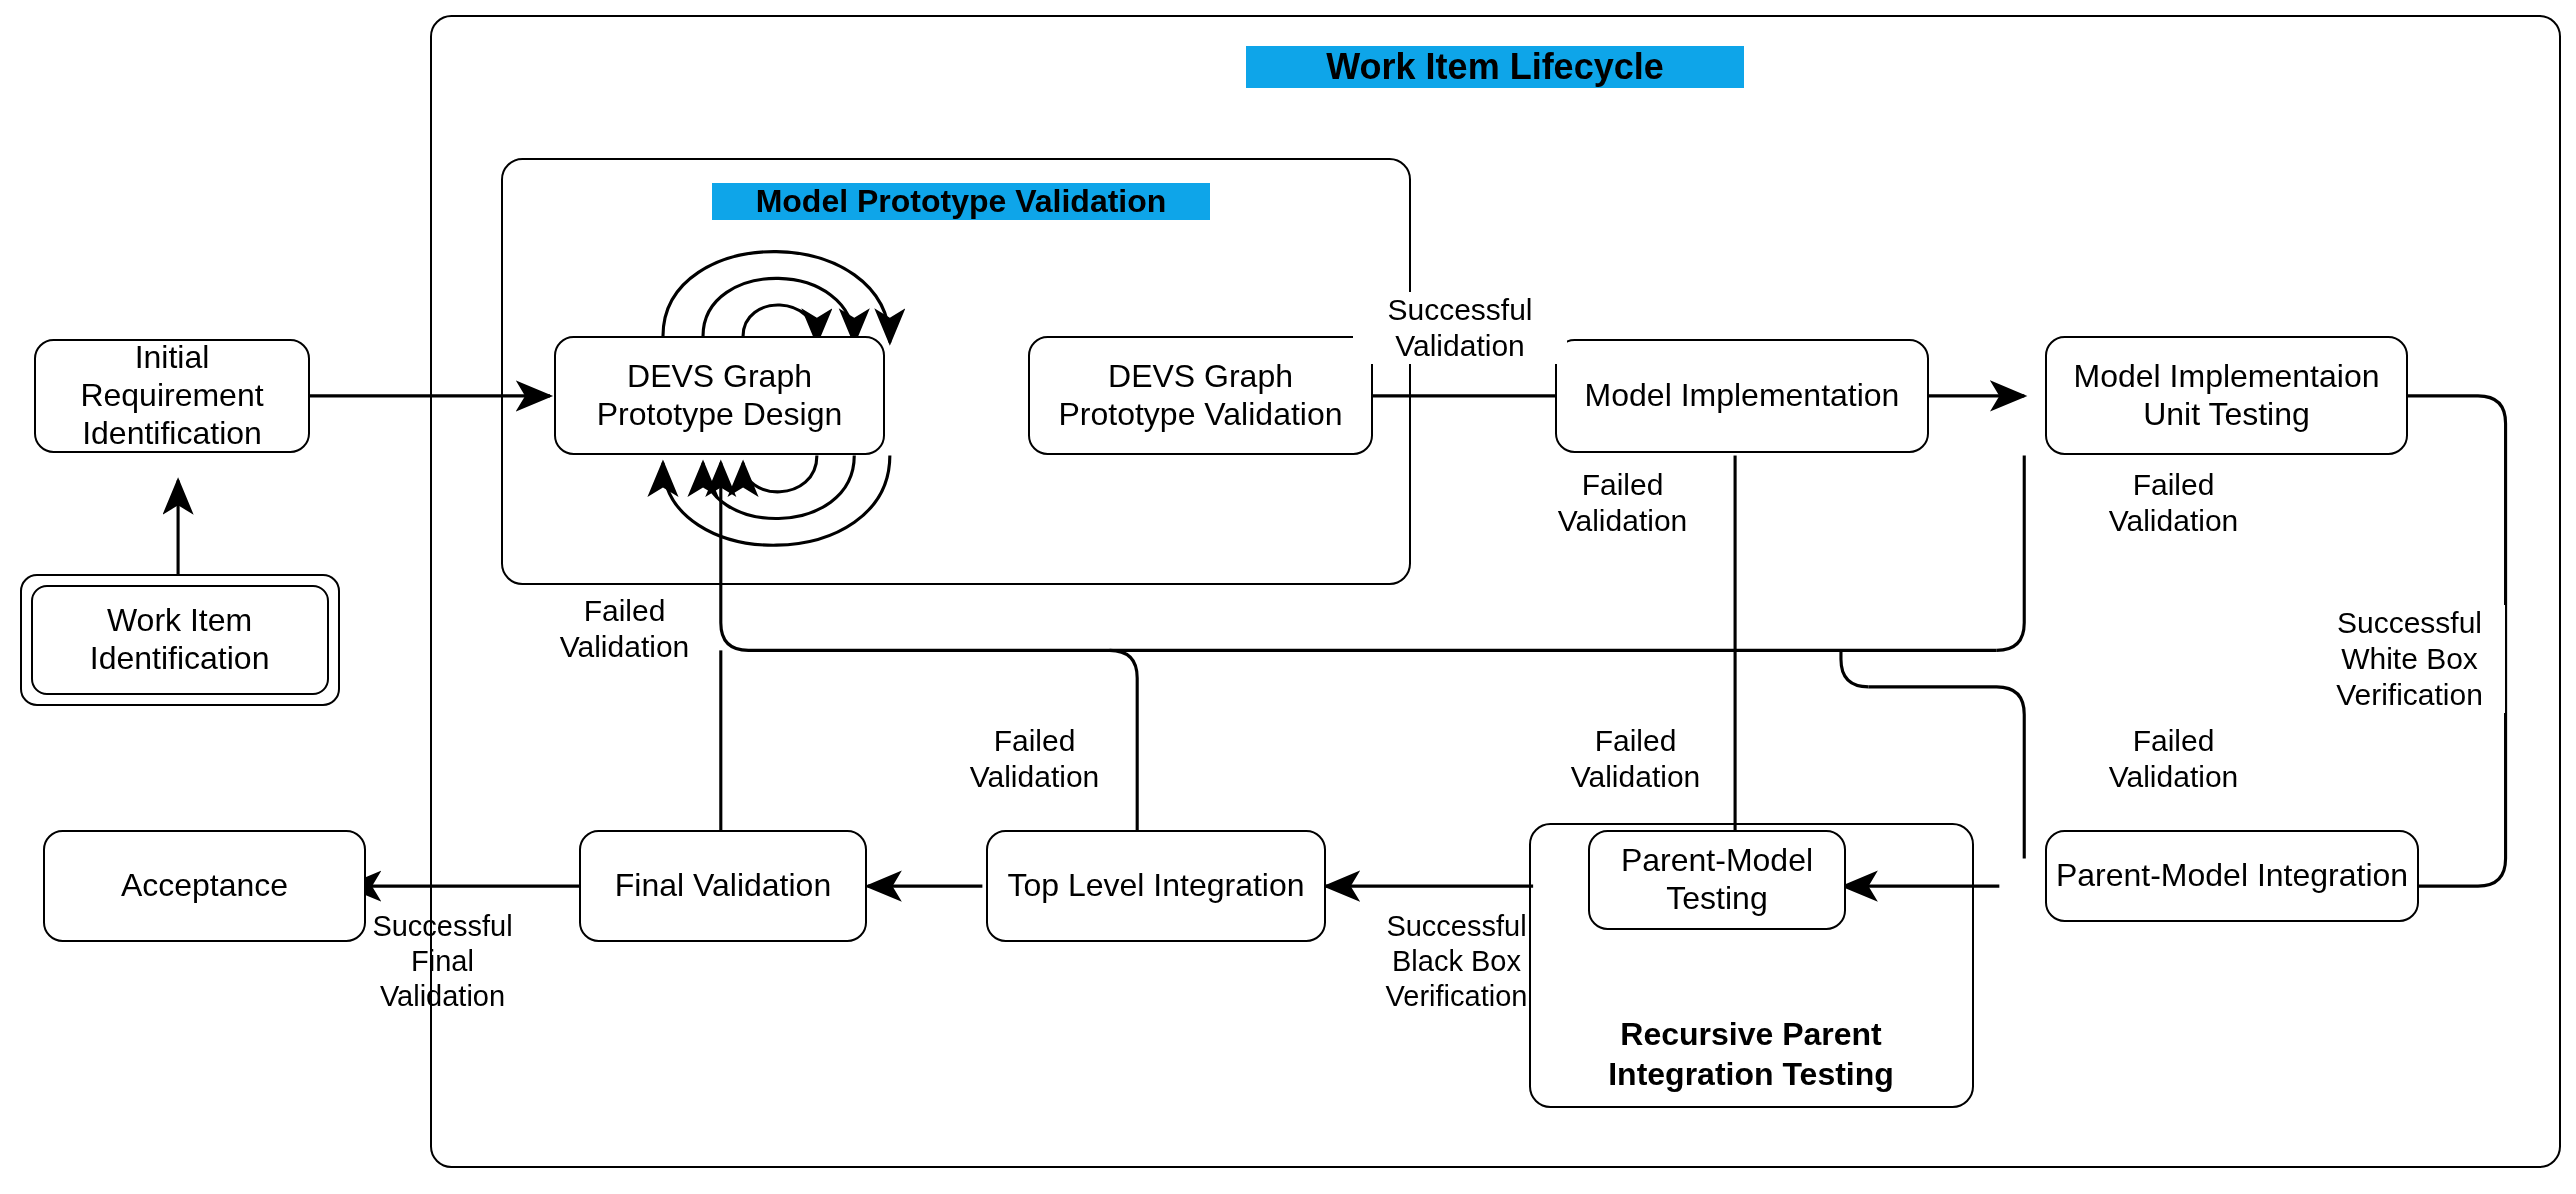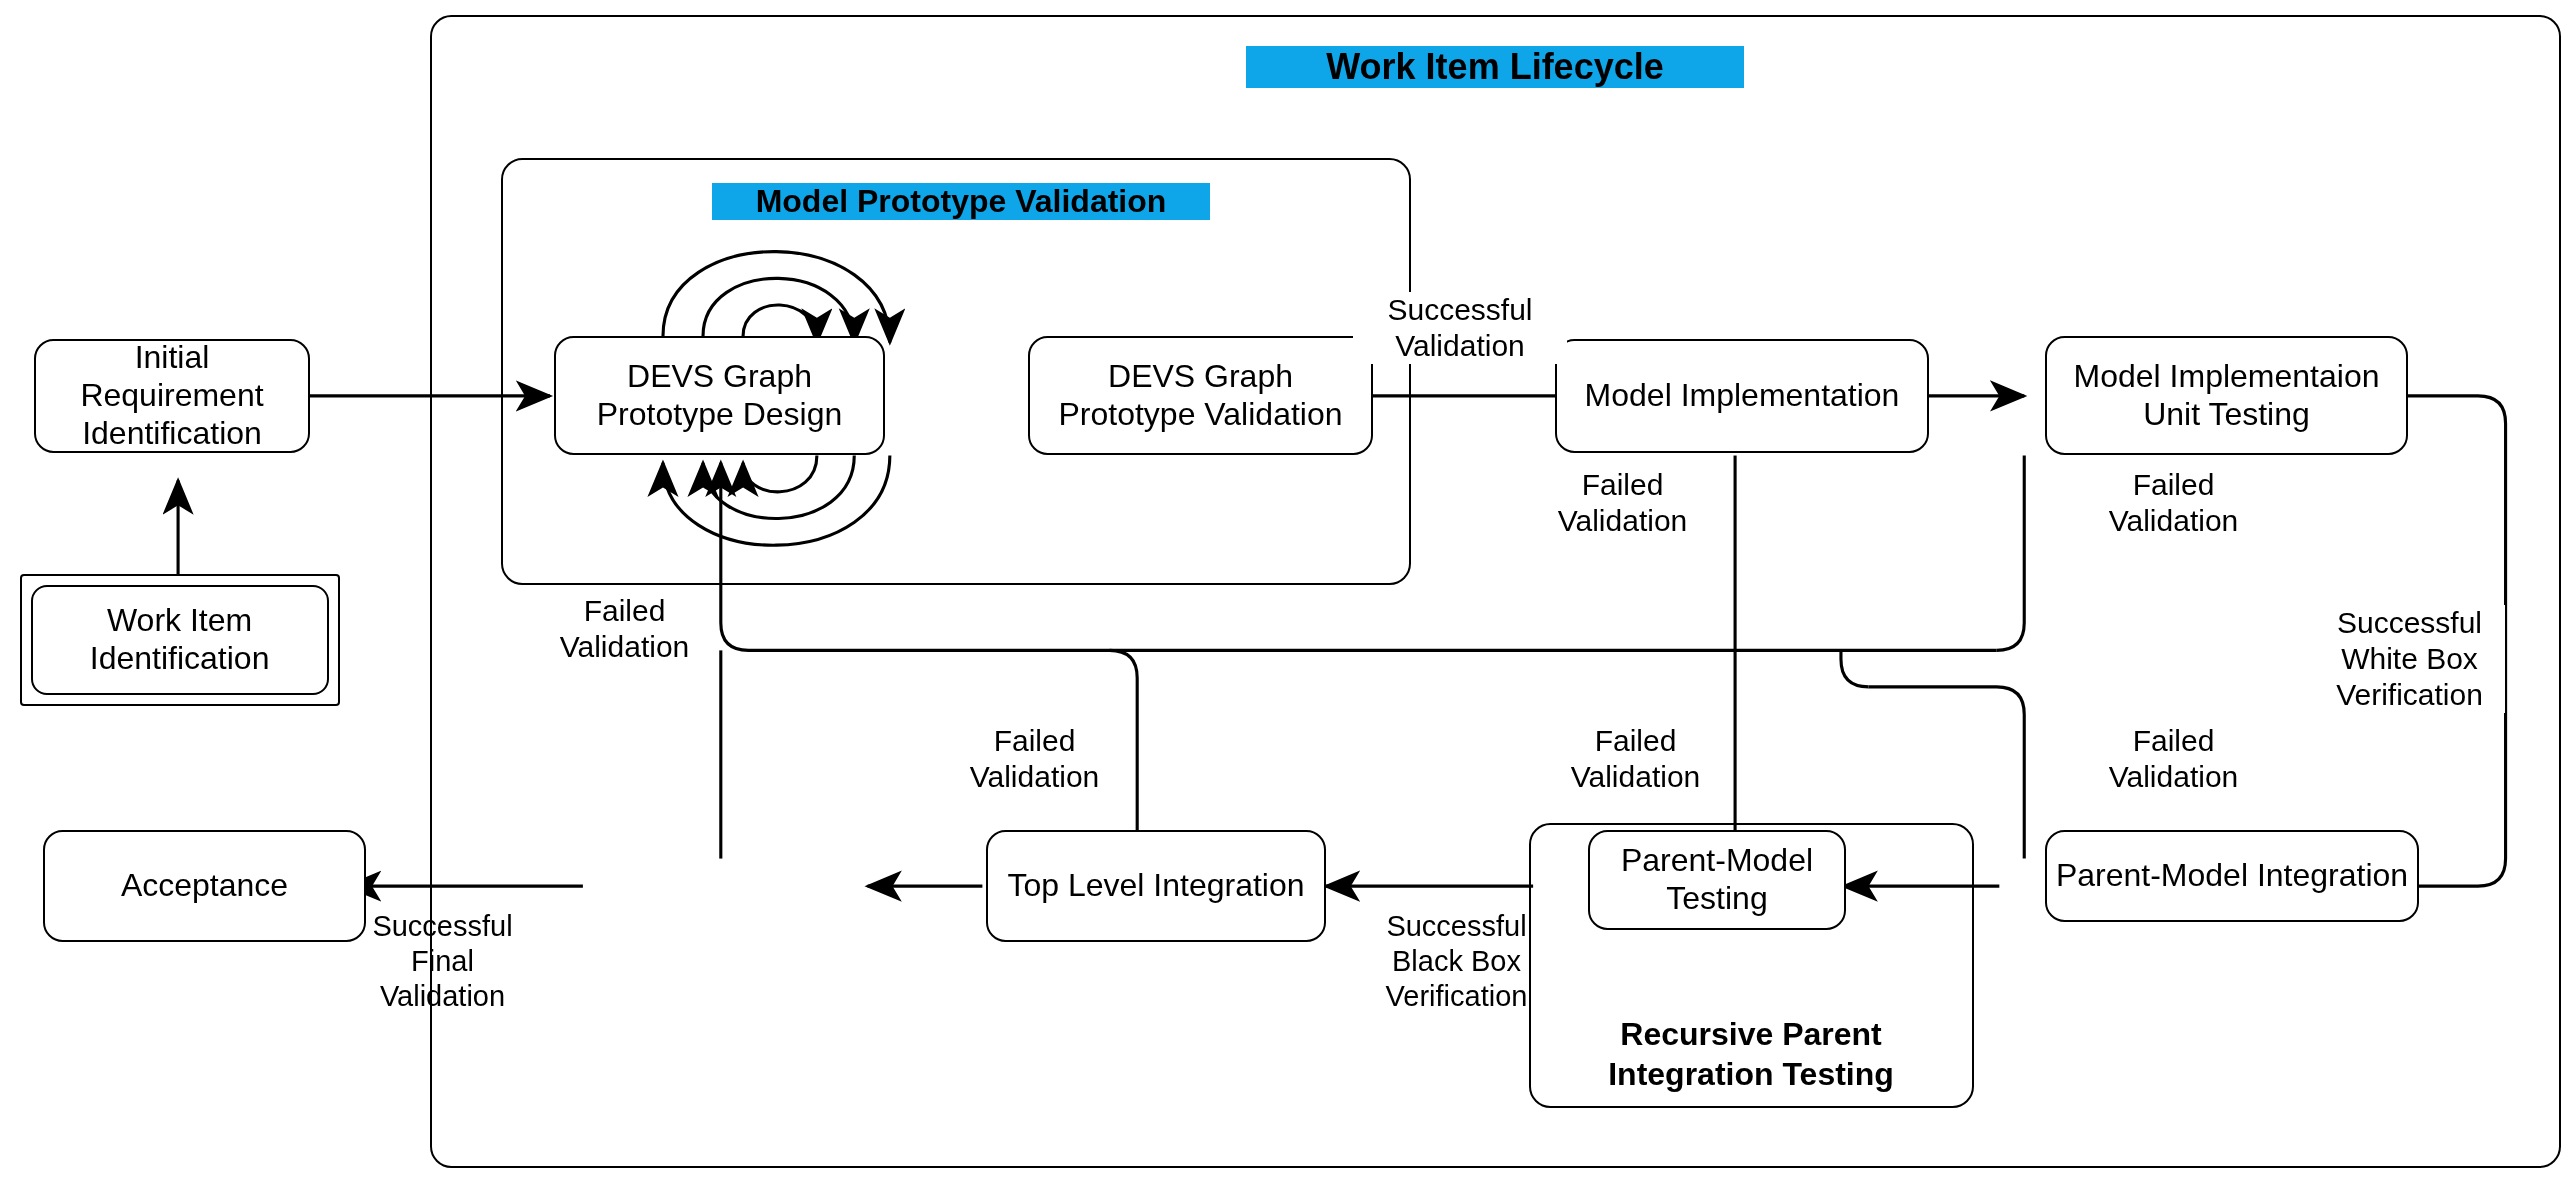--- a/index.html
+++ b/index.html
@@ -83,21 +83,21 @@
   <div class="group" style="left:430px;top:15px;width:2131px;height:1153px;"></div>
   <div class="grp-title f40" style="left:1246px;top:46px;width:498px;">Work Item Lifecycle</div>
 
   <div class="group" style="left:501px;top:158px;width:910px;height:427px;"></div>
   <div class="grp-title f36" style="left:712px;top:183px;width:498px;">Model Prototype Validation</div>
 
   <div class="group" style="left:1529px;top:823px;width:445px;height:285px;"></div>
   <div class="grp-title f36" style="left:1555px;top:1014px;width:392px;line-height:1.25;background:transparent;white-space:pre-line;">Recursive Parent
 Integration Testing</div>
 
-  <div class="node" style="left:19.6px;top:574px;width:320px;height:132px;padding:9px;border-radius:4px;">
+  <div class="node" style="left:19.6px;top:574px;width:320px;height:132px;padding:9px;border-radius:17px;">
     <div style="position:absolute;left:9px;top:9px;right:9px;bottom:9px;border:2.7px solid #000;border-radius:16px;"></div>
     <span class="f36" style="white-space:pre-line;position:relative;">Work Item
 Identification</span>
   </div>
 
   <div class="node" style="left:34px;top:339px;width:276px;height:114px;">
     <span class="f36" style="white-space:pre-line;">Initial
 Requirement
 Identification</span>
   </div>
@@ -127,20 +127,23 @@
 
   <div class="node" style="left:1588px;top:830px;width:258px;height:100px;">
     <span class="f36" style="white-space:pre-line;">Parent-Model
 Testing</span>
   </div>
 
   <div class="node" style="left:986px;top:830px;width:340px;height:112px;">
     <span class="f36">Top Level Integration</span>
   </div>
 
+  <div class="node" style="left:579px;top:830px;width:288px;height:112px;">
+    <span class="f36">Final Validation</span>
+  </div>
 
   <div class="node" style="left:43px;top:830px;width:323px;height:112px;">
     <span class="f36">Acceptance</span>
   </div>
 
   <div class="elabel f34" style="left:1353px;top:292px;width:214px;">Successful
 Validation</div>
 
   <div class="elabel f34" style="left:1529px;top:467px;width:187px;">Failed
 Validation</div>

